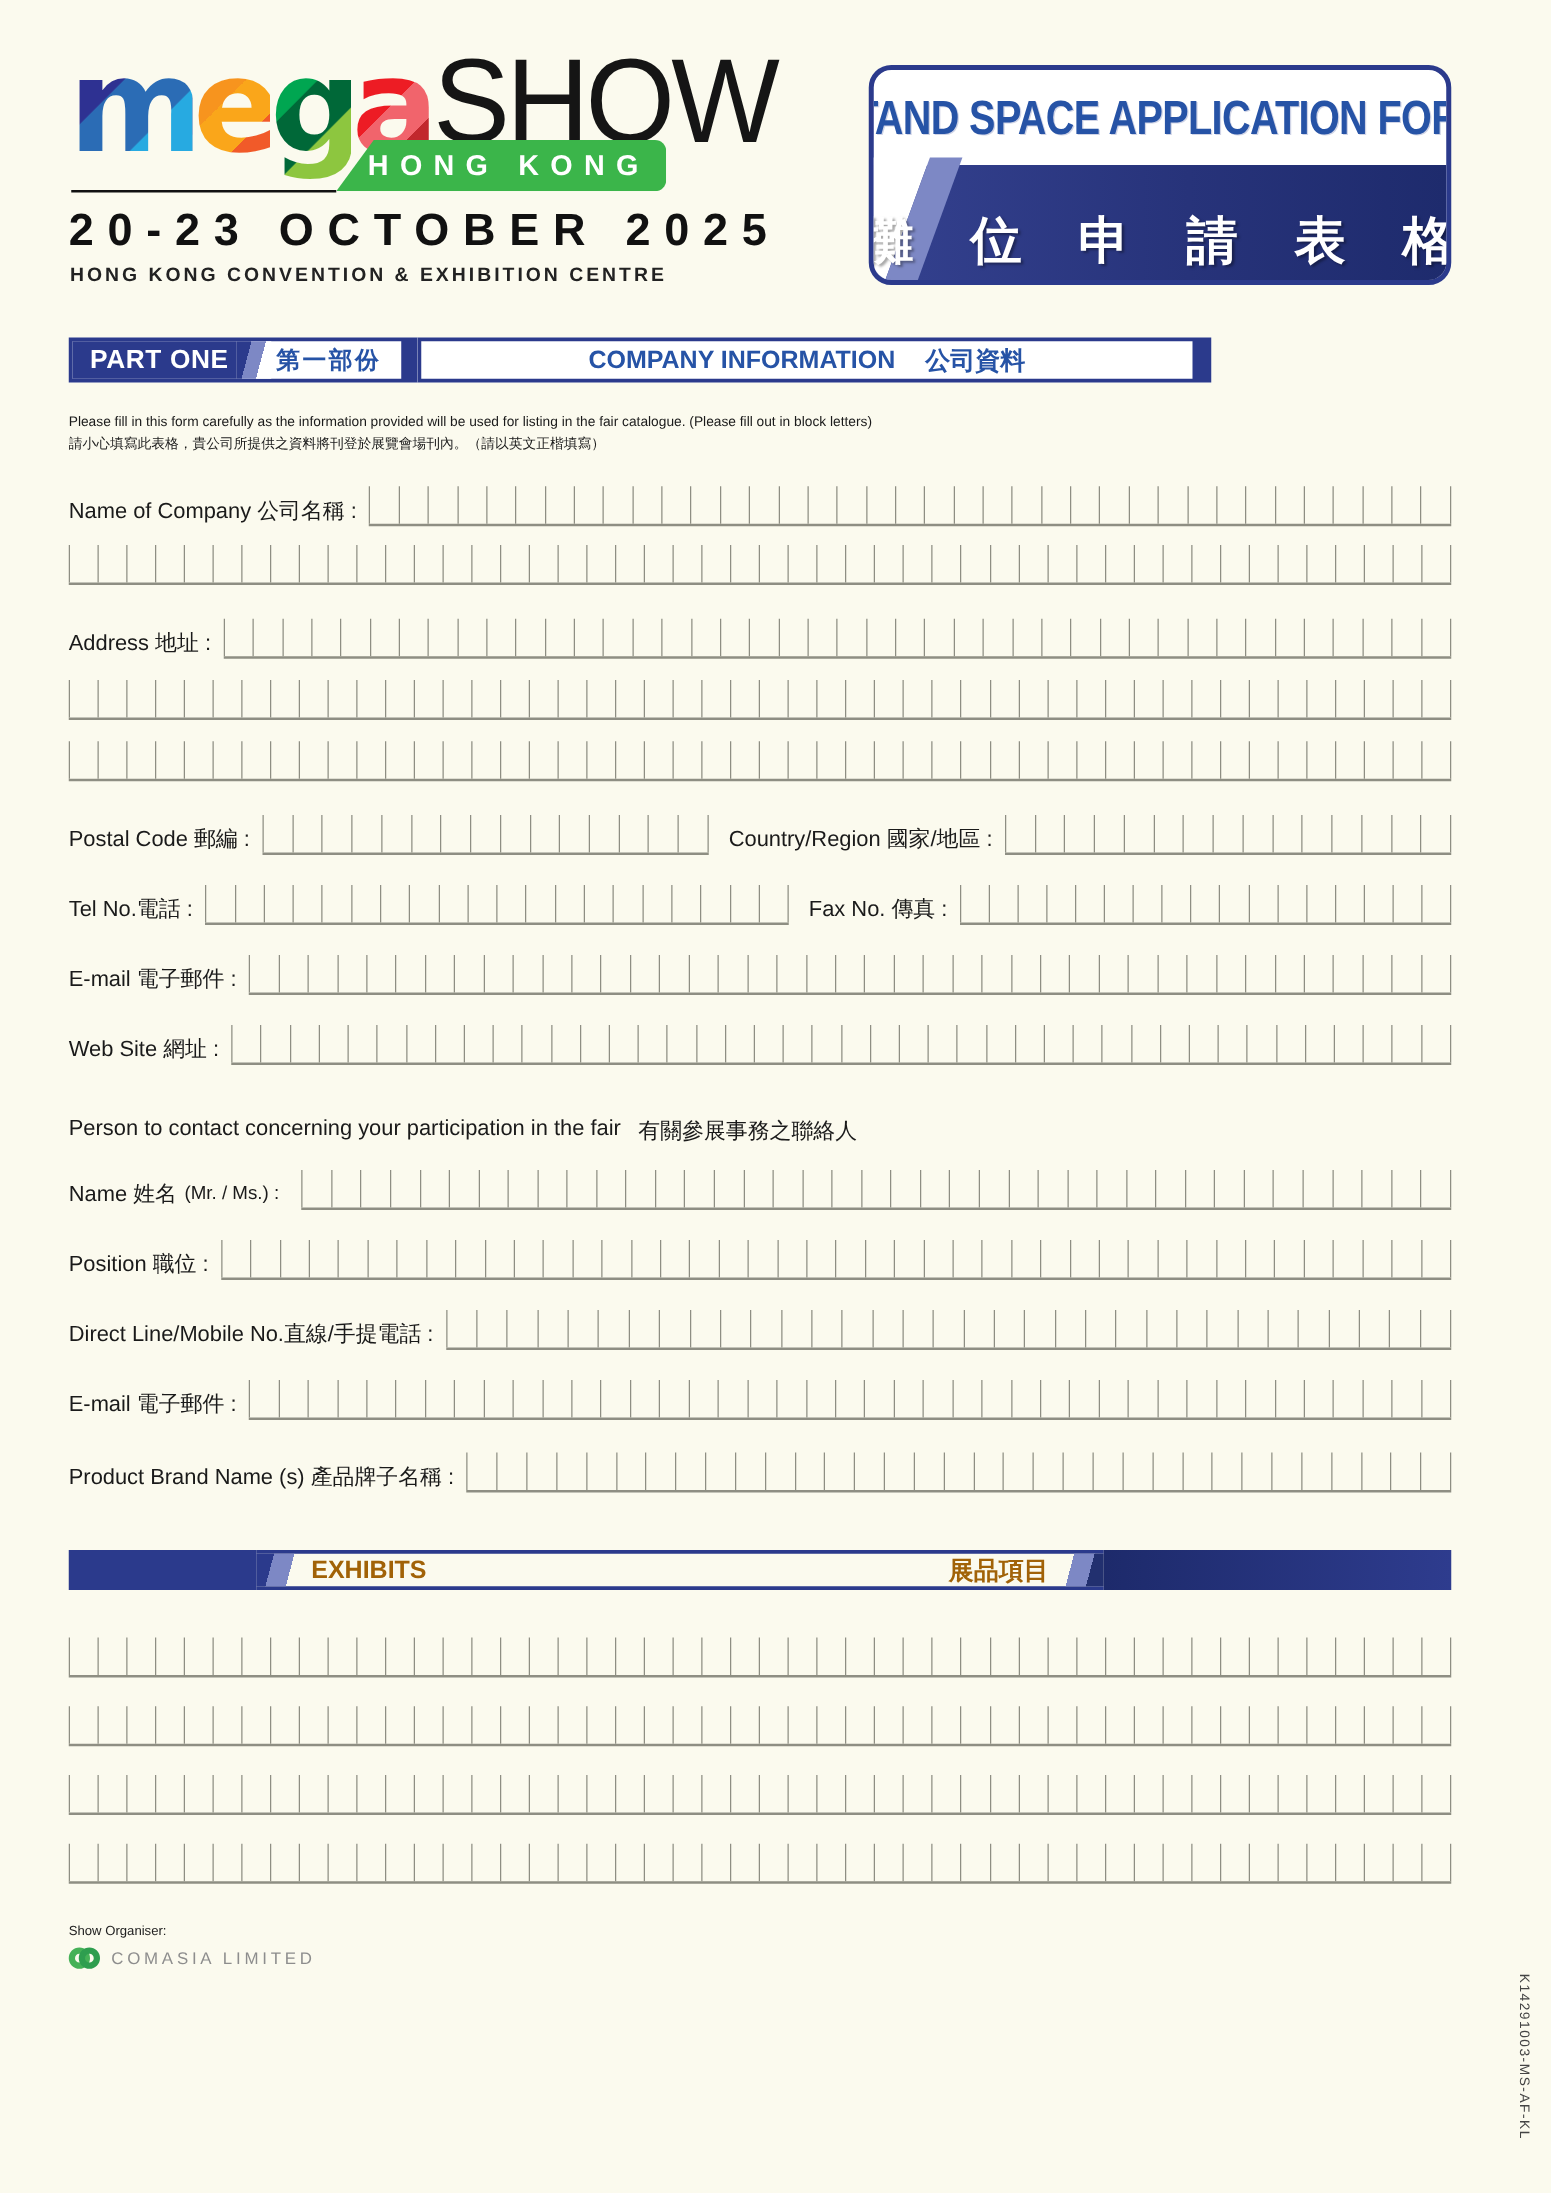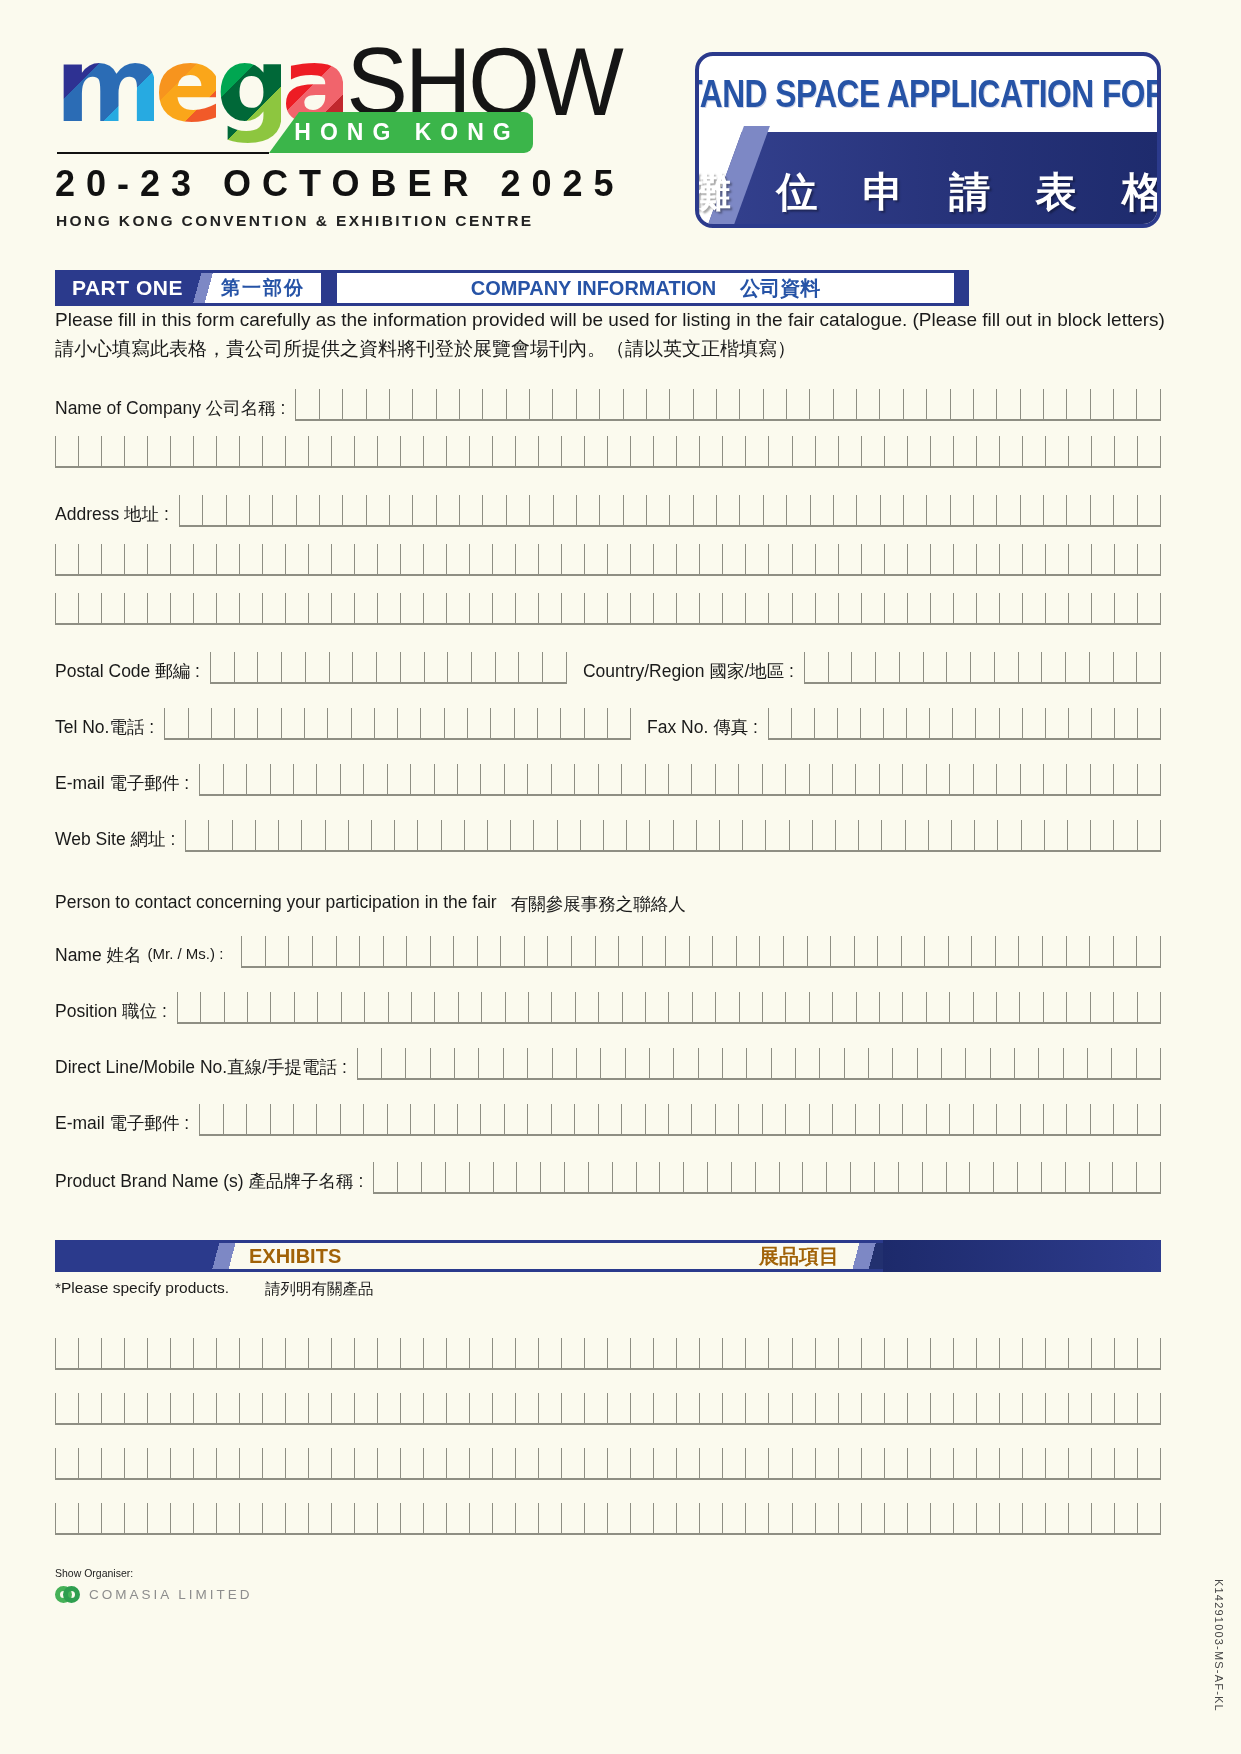--- a/index.html
+++ b/index.html
@@ -45,21 +45,21 @@
 
   
   .pbar{margin-top:20px;display:flex;height:36px;width:914px;box-sizing:border-box;}
   .p-left{display:flex;border:3px solid #2b3a8c;border-right:13px solid #2b3a8c;background:#fff;box-sizing:border-box;}
   .p-name{background:#2b3a8c;color:#fff;font-weight:bold;font-size:21px;display:flex;align-items:center;padding:0 6px 0 14px;letter-spacing:.5px;}
   .p-slash{width:28px;background:linear-gradient(105deg,#2b3a8c 0 34%,#7d88c5 34% 66%,#fff 66%);}
   .p-zh{display:flex;align-items:center;padding:0 16px 0 4px;color:#2653a6;font-weight:bold;font-size:19px;letter-spacing:2px;}
   .p-main{flex:1;border:3px solid #2b3a8c;border-right:15px solid #2b3a8c;background:#fff;display:flex;align-items:center;justify-content:center;gap:24px;color:#2653a6;font-weight:bold;font-size:20px;box-sizing:border-box;}
 
   
-  .intro{font-size:19px;line-height:1.5;}
+  .intro{margin-top:24px;font-size:11px;line-height:1.5;}
   .intro div{white-space:nowrap;}
 
   
   .frow{display:flex;align-items:flex-end;margin-top:21px;}
   .lbl{font-size:17.5px;white-space:nowrap;padding-right:10px;padding-bottom:3px;line-height:1.1;}
   .lbl-hint{font-size:15px;position:relative;top:-2px;padding:0 8px 0 6px;}
   .comb{height:30px;border-bottom:2px solid #8e8e83;display:flex;flex:1;}
   .comb span{flex:1;border-left:1.4px solid #8e8e83;}
   .comb span:last-child{border-right:1.4px solid #8e8e83;}
   .comb.g15{flex:15;}.comb.g19{flex:19;}.comb.g16{flex:16;}
@@ -789,24 +789,20 @@
       <div class="e-slash-l"></div>
       <div class="e-mid">
         <span>EXHIBITS</span>
         <span>展品項目</span>
       </div>
       <div class="e-slash-r"></div>
     </div>
     <div class="e-right"></div>
   </div>
 
-  <div class="enote">
-    <span>*Please specify products.</span>
-    <span>請列明有關產品</span>
-  </div>
 
   <div class="frow ex-first">
     <div class="comb">
         <span></span>
         <span></span>
         <span></span>
         <span></span>
         <span></span>
         <span></span>
         <span></span>

